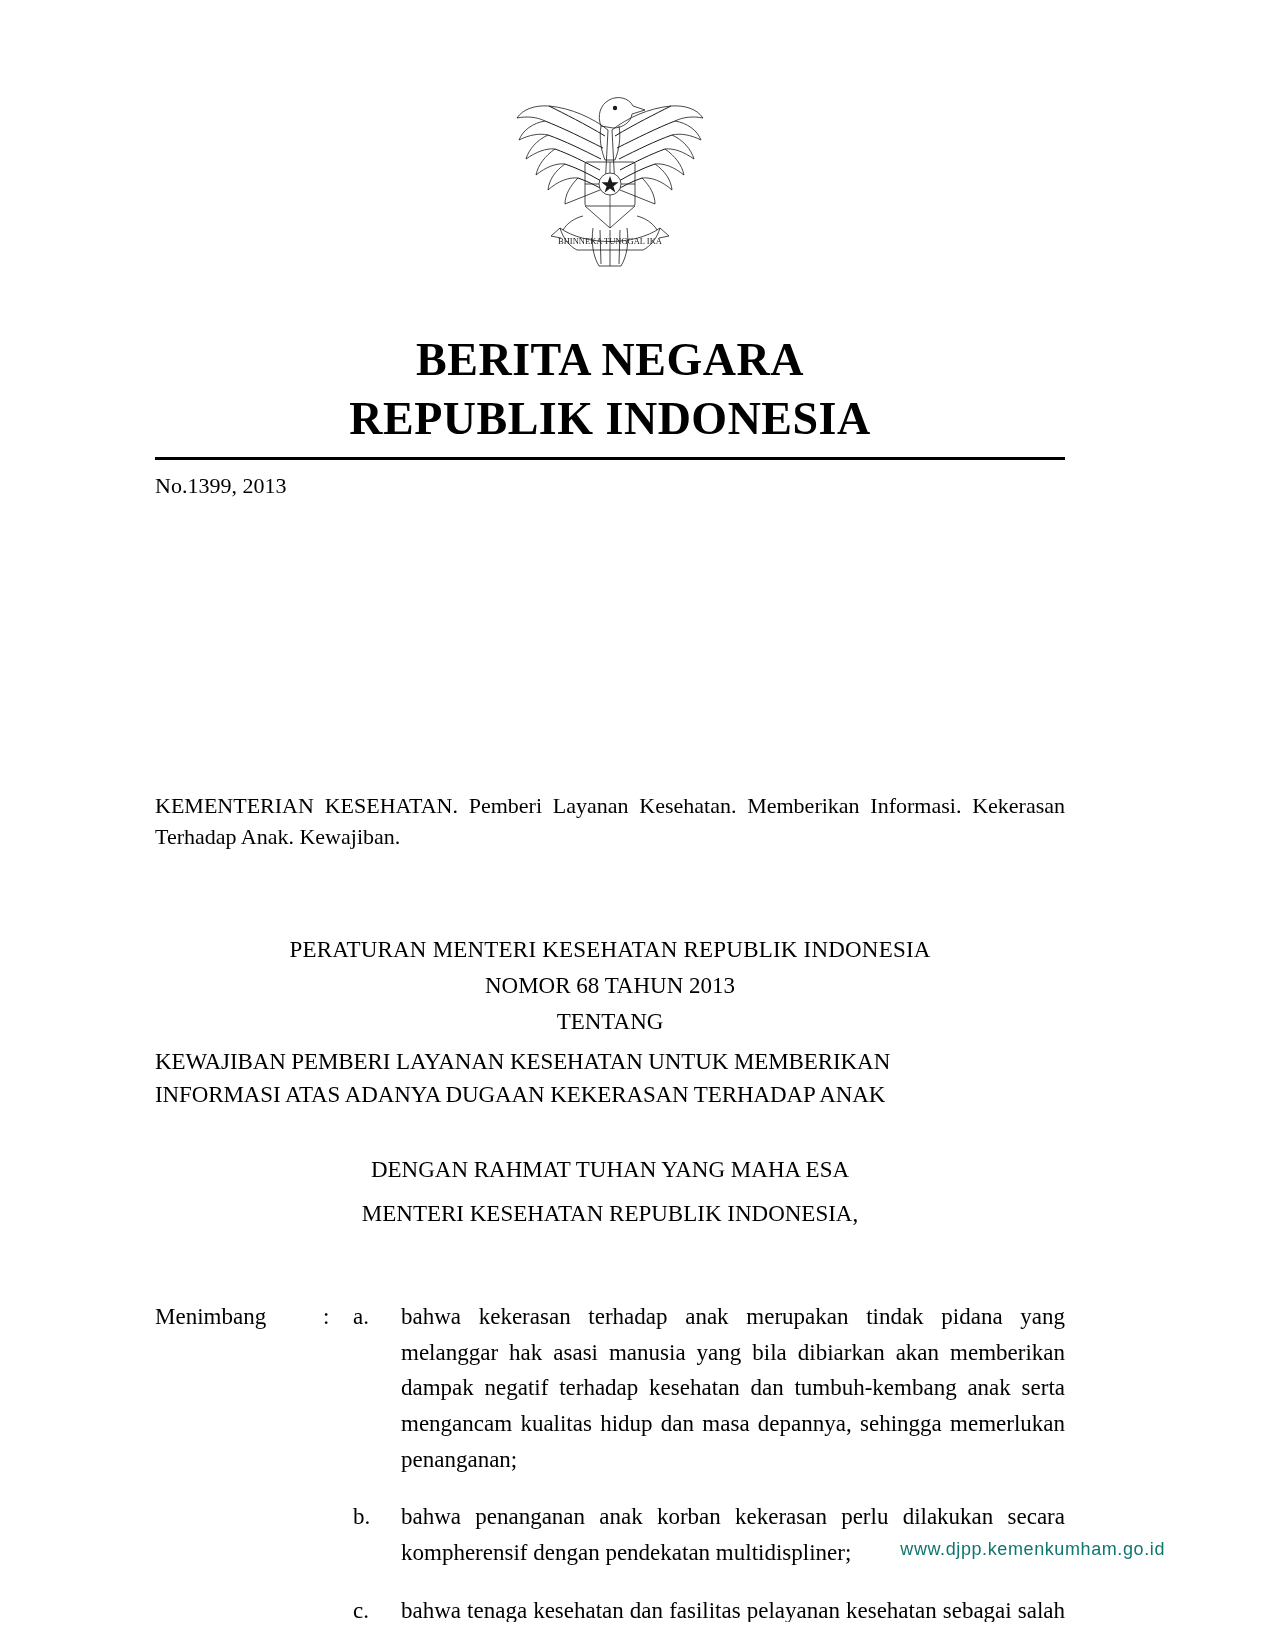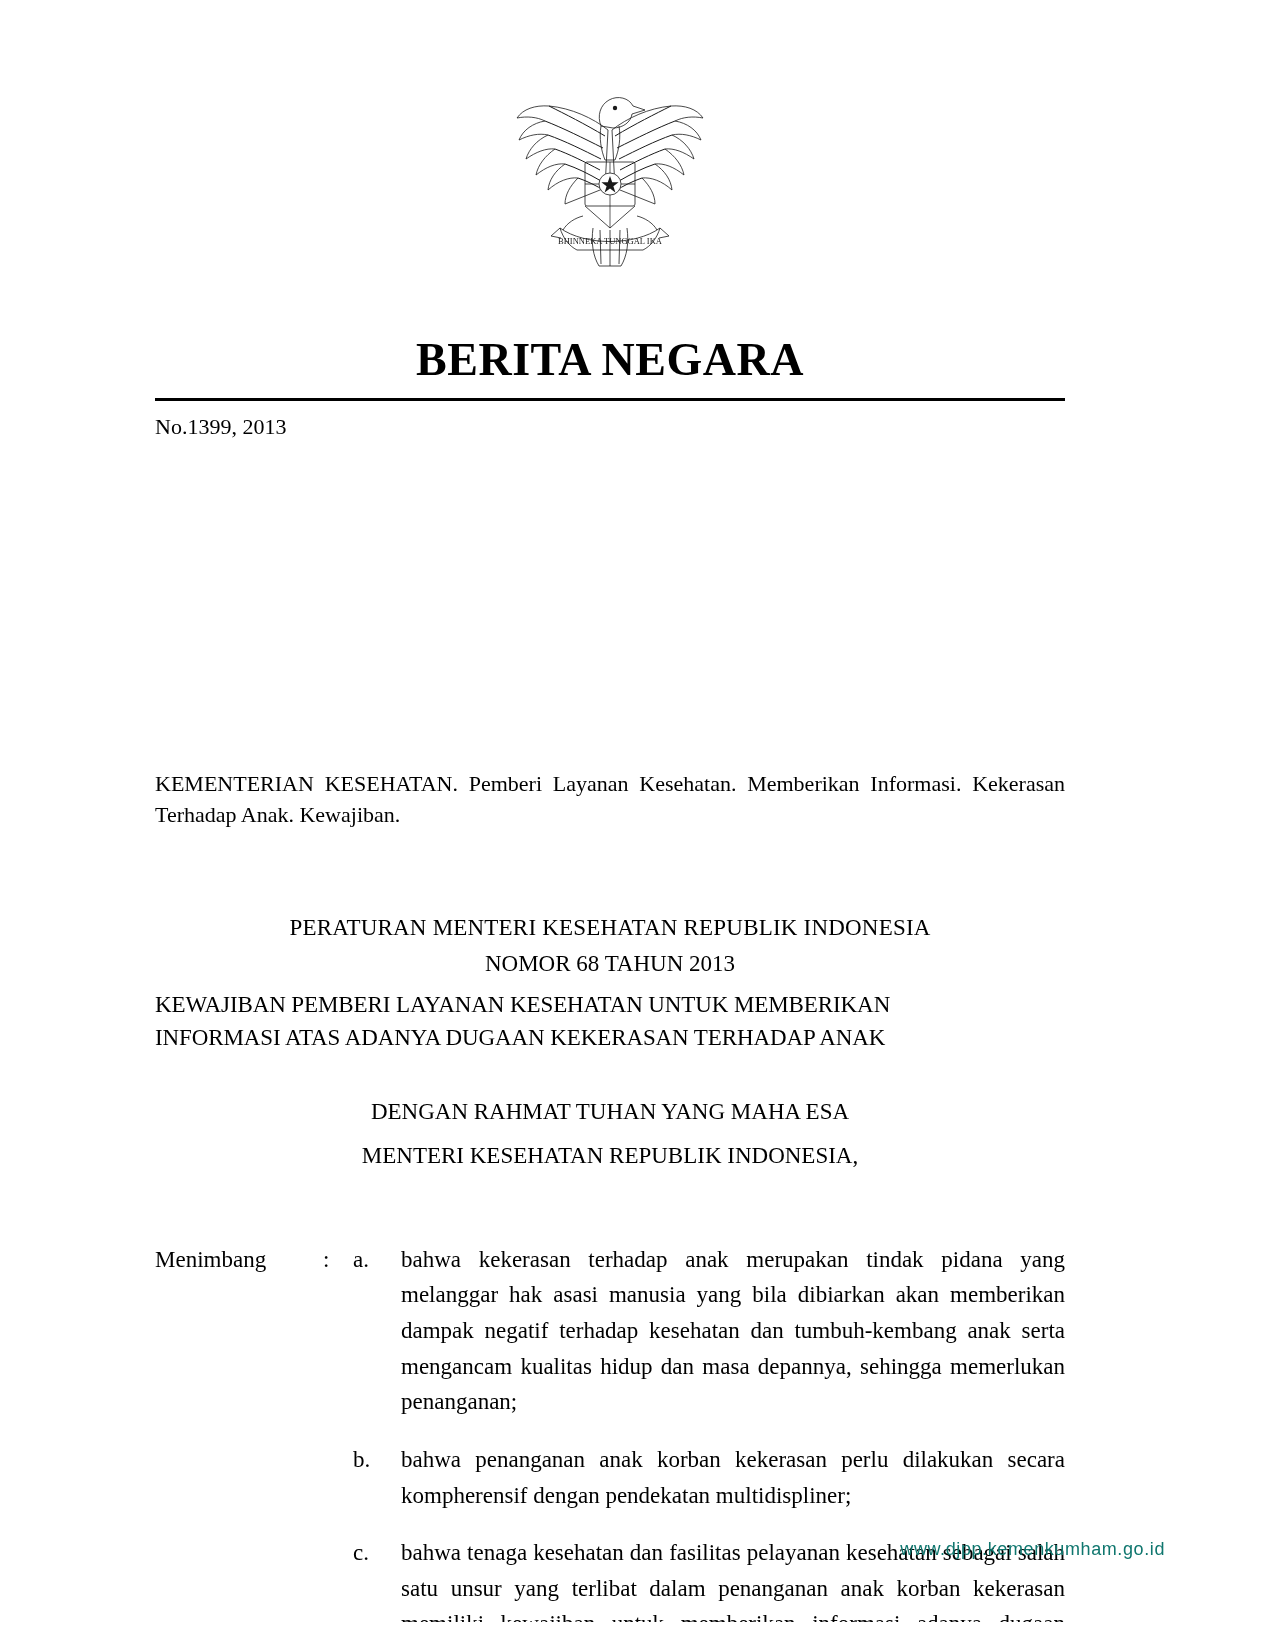--- a/index.html
+++ b/index.html
@@ -64,21 +64,20 @@
   }
   .header-no {
     width: 320px;
     flex: 0 0 320px;
     white-space: nowrap;
   }
   .header-subject {
     flex: 1 1 auto;
     text-align: justify;
     text-align-last: left;
-    margin-top: 37px;
   }
 
   
   .title-block {
     margin-top: 80px;
     text-align: center;
     font-size: 23px;
     line-height: 1.55;
   }
   .title-block .t-main { letter-spacing: 0.2px; }
@@ -193,32 +192,34 @@
           <text x="105" y="166" font-family="'Liberation Serif', serif" font-size="8.5" text-anchor="middle" fill="#1a1a1a" stroke="none">BHINNEKA TUNGGAL IKA</text>
 
           <path d="M55 150 L 46 158 L 56 160" fill="none"></path>
           <path d="M155 150 L 164 158 L 154 160" fill="none"></path>
         </g>
       </svg>
     </div>
 
     <div class="masthead">
       <span>BERITA NEGARA</span>
+      <span class="line2">REPUBLIK INDONESIA</span>
     </div>
 
     <hr class="rule">
 
     <div class="header-row">
       <div class="header-no">No.1399, 2013</div>
       <div class="header-subject">KEMENTERIAN KESEHATAN. Pemberi Layanan Kesehatan. Memberikan Informasi. Kekerasan Terhadap Anak. Kewajiban.</div>
     </div>
 
     <div class="title-block">
       <span class="t-main">PERATURAN MENTERI KESEHATAN REPUBLIK INDONESIA</span>
       <span class="t-sub">NOMOR 68 TAHUN 2013</span>
+      <span class="t-sub">TENTANG</span>
     </div>
 
     <div class="title-wide">
       <span>KEWAJIBAN PEMBERI LAYANAN KESEHATAN UNTUK MEMBERIKAN</span><br>
       <span>INFORMASI ATAS ADANYA DUGAAN KEKERASAN TERHADAP ANAK</span>
     </div>
 
     <div class="divine">
       <span>DENGAN RAHMAT TUHAN YANG MAHA ESA</span><br>
       <span>MENTERI KESEHATAN REPUBLIK INDONESIA,</span>

